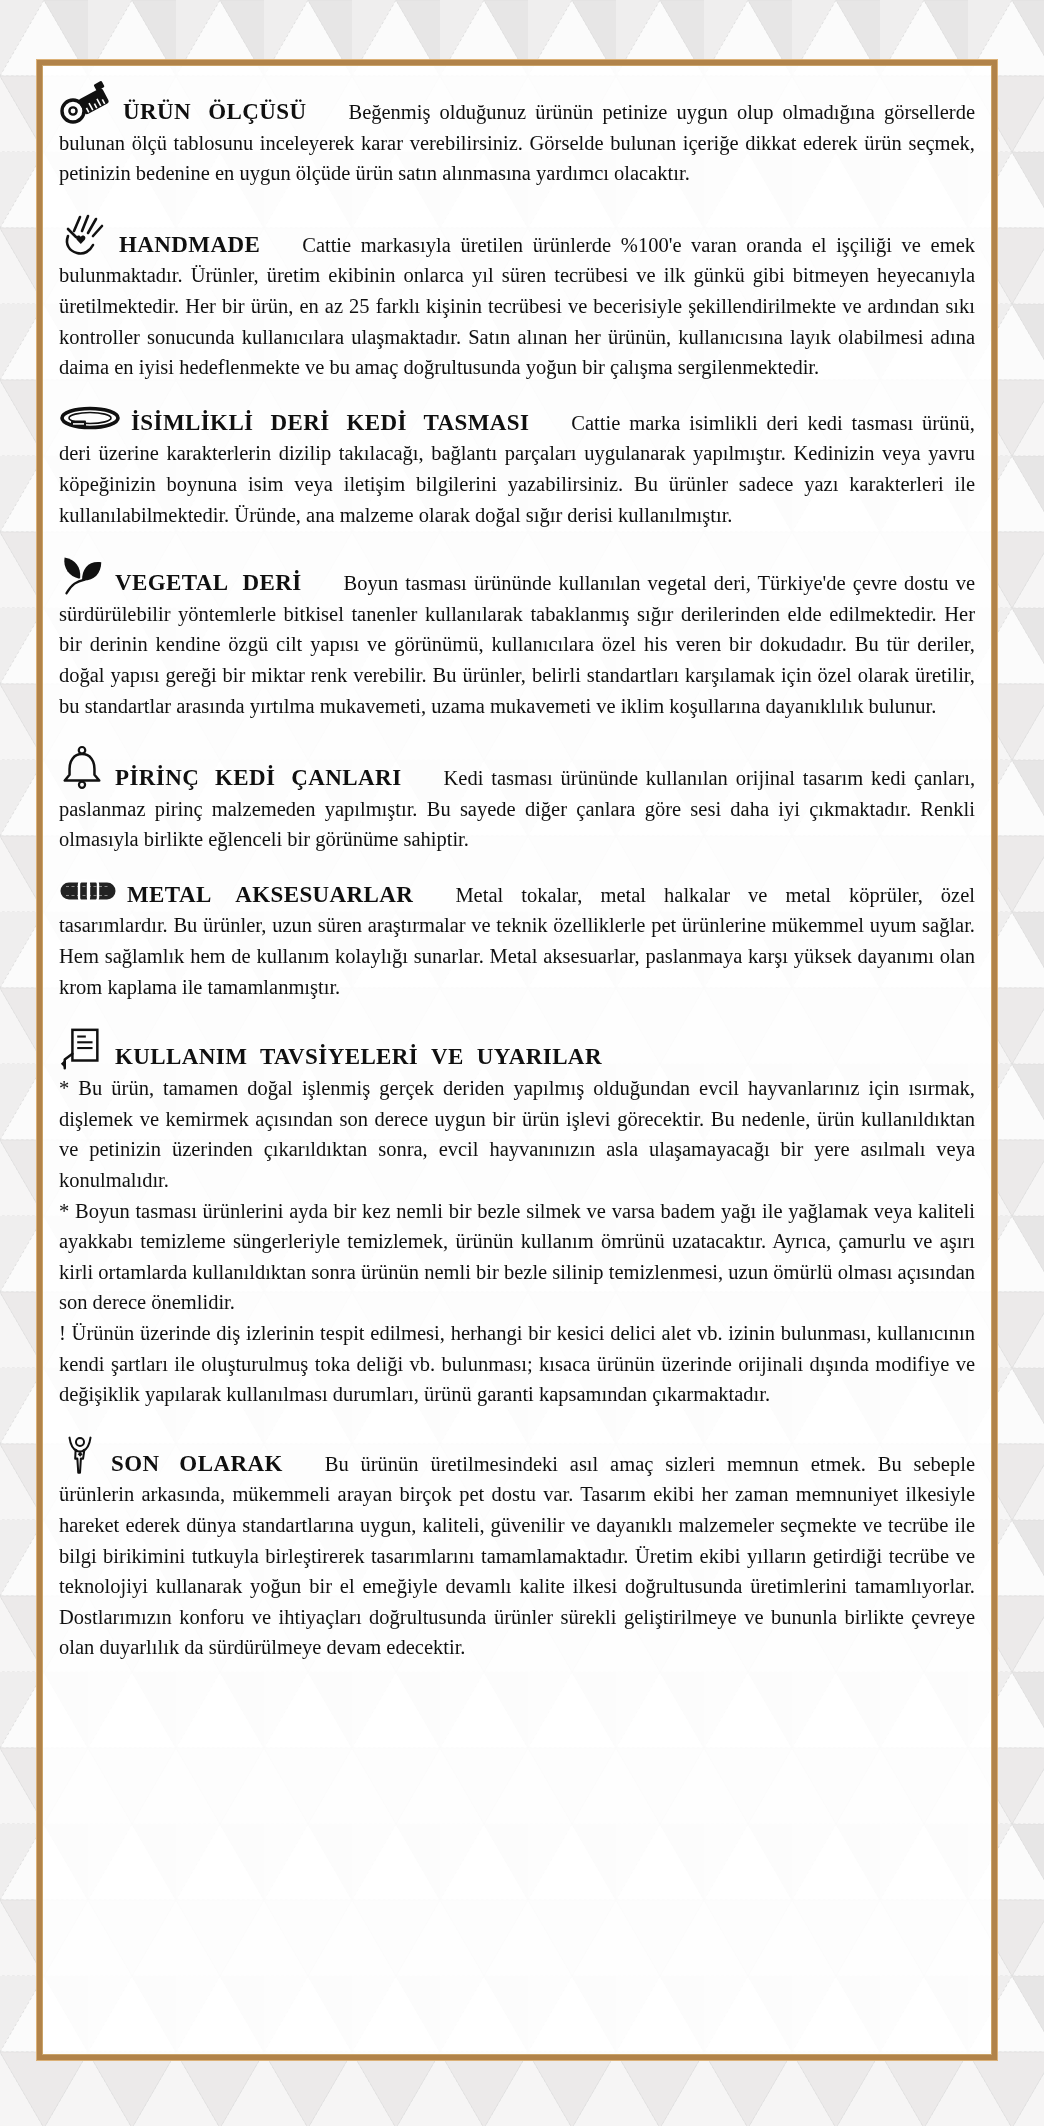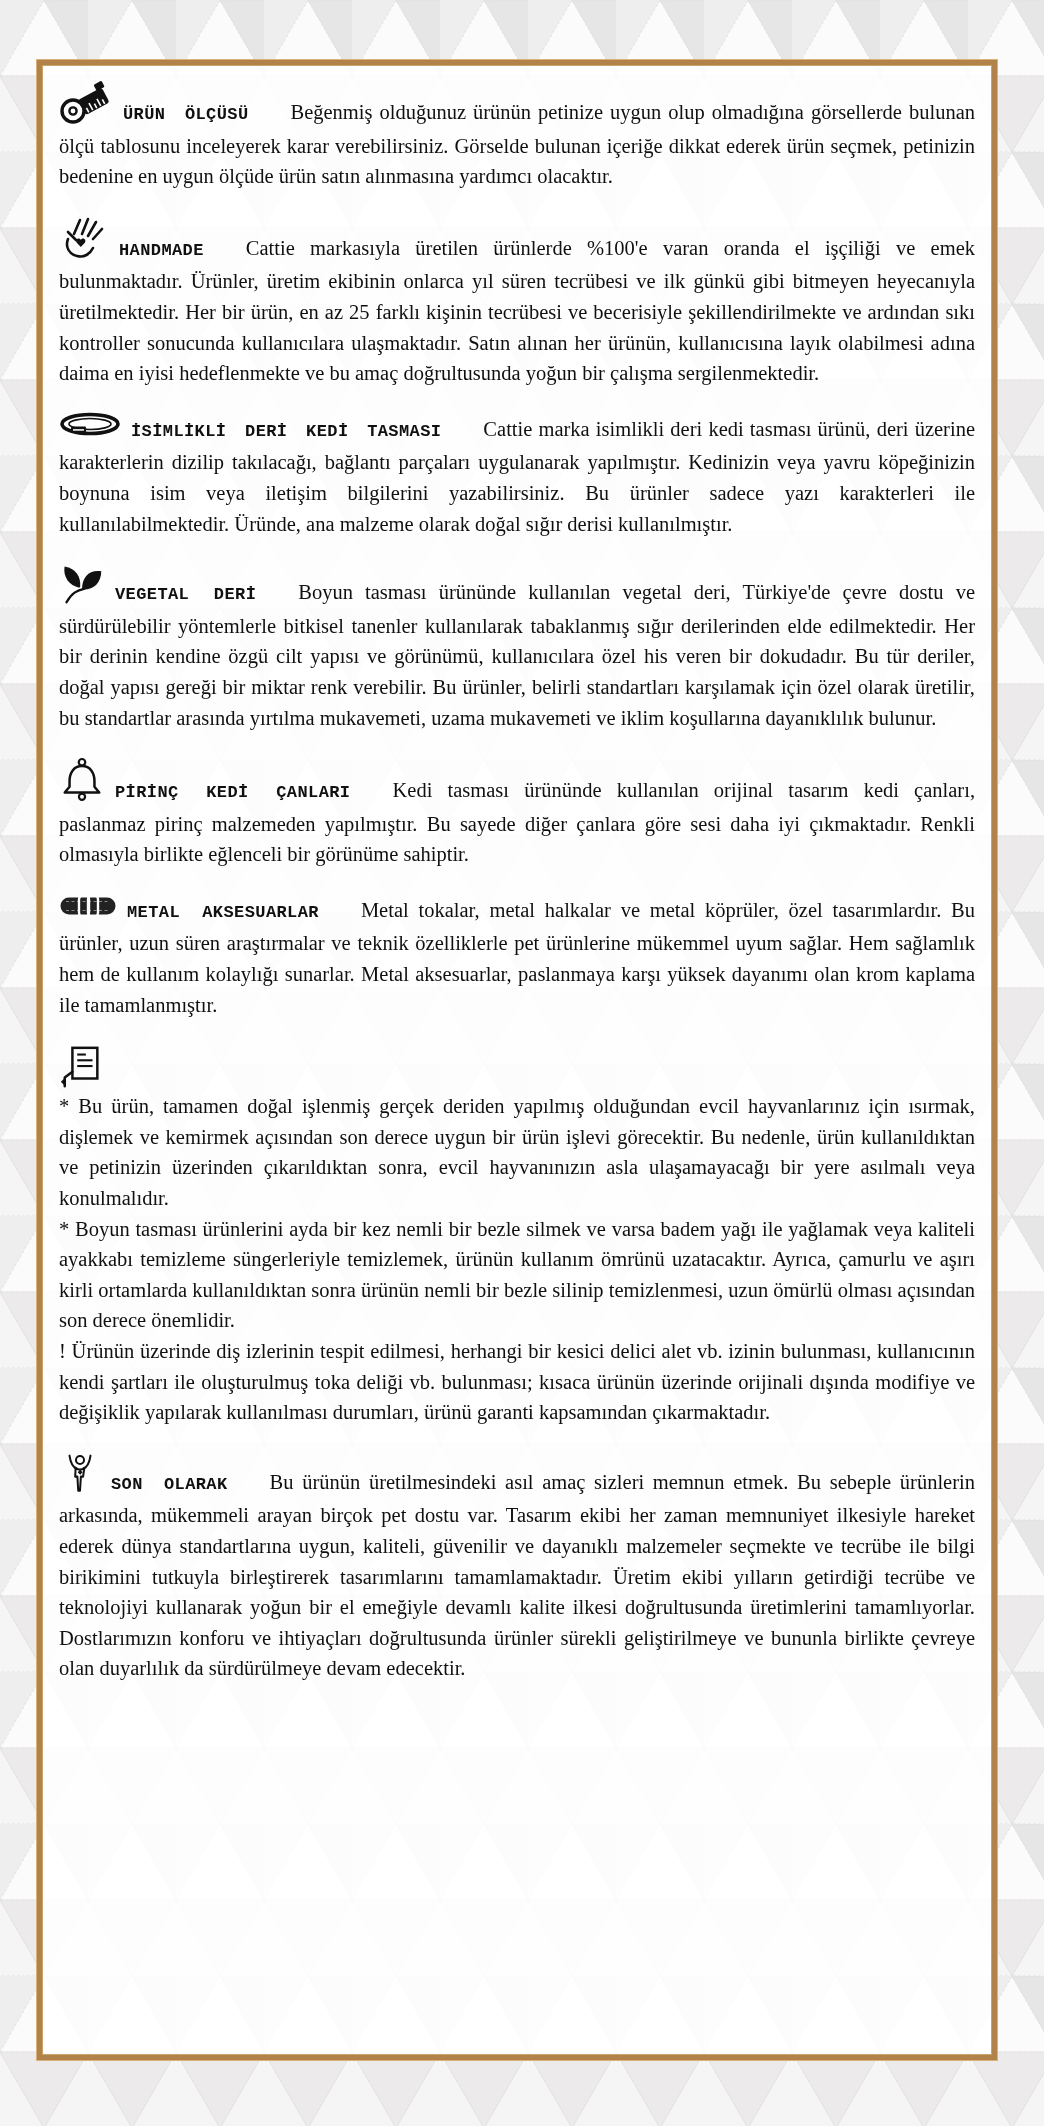--- a/index.html
+++ b/index.html
@@ -21,23 +21,22 @@
     box-sizing:border-box;width:100%;height:100%;
     padding:16px 17px 0 17px;overflow:hidden;
   }
   .sec{margin:0 0 23px 0;}
   .sec:last-child{margin-bottom:12px;}
   p.body{
     margin:0;text-align:justify;color:#101010;
     font-size:20.5px;line-height:30.6px;
   }
   .title{
-    font-weight:bold;font-size:17px;letter-spacing:0.4px;word-spacing:7px;
+    font-weight:bold;font-size:23px;letter-spacing:0.4px;word-spacing:7px;
     white-space:nowrap;
-    font-family:Liberation Mono, monospace;
   }
   .gap{display:inline-block;width:42px;}
   .icon{display:inline-block;margin-right:10px;}
   .icon svg{width:100%;height:100%;display:block;}
   [data-name="measuring-tape-icon"]{width:54px;height:46px;vertical-align:-8px;}
   [data-name="hand-heart-icon"]{width:50px;height:46px;vertical-align:-6px;}
   [data-name="collar-icon"]{width:62px;height:26px;vertical-align:-2px;}
   [data-name="leaf-icon"]{width:46px;height:44px;vertical-align:-7px;}
   [data-name="bell-icon"]{width:46px;height:48px;vertical-align:-7px;}
   [data-name="buckle-icon"]{width:58px;height:26px;vertical-align:-2px;}
@@ -128,21 +127,21 @@
             </svg></span><span class="title" data-name="section-title">METAL AKSESUARLAR</span><span class="gap" data-name="heading-gap"></span><span data-name="text-run">Metal tokalar, metal halkalar ve metal köprüler, özel tasarımlardır. Bu ürünler, uzun süren araştırmalar ve teknik özelliklerle pet ürünlerine mükemmel uyum sağlar. Hem sağlamlık hem de kullanım kolaylığı sunarlar. Metal aksesuarlar, paslanmaya karşı yüksek dayanımı olan krom kaplama ile tamamlanmıştır.</span></p>
       </section>
       <section class="sec" data-name="section-kullanim-tavsiyeleri">
         <p class="body" data-name="section-first-line"><span class="icon" data-name="document-hand-icon"><svg viewBox="0 0 48 48" xmlns="http://www.w3.org/2000/svg">
               <rect x="14" y="4" width="26" height="32" fill="none" stroke="#111" stroke-width="2.6"></rect>
               <line x1="19" y1="11" x2="28" y2="11" stroke="#111" stroke-width="2.2"></line>
               <line x1="19" y1="17" x2="35" y2="17" stroke="#111" stroke-width="2.2"></line>
               <line x1="19" y1="23" x2="35" y2="23" stroke="#111" stroke-width="2.2"></line>
               <path d="M14 29 l-8 6 v9" fill="none" stroke="#111" stroke-width="2.6" stroke-linejoin="round" stroke-linecap="round"></path>
               <path d="M6 37 l-2.5 2.5 2.5 2.5" fill="none" stroke="#111" stroke-width="2.2" stroke-linecap="round"></path>
-            </svg></span></p>
+            </svg></span><span class="title" data-name="section-title">KULLANIM TAVSİYELERİ VE UYARILAR</span></p>
         <p class="body" data-name="section-paragraph"><span data-name="text-run">* Bu ürün, tamamen doğal işlenmiş gerçek deriden yapılmış olduğundan evcil hayvanlarınız için ısırmak, dişlemek ve kemirmek açısından son derece uygun bir ürün işlevi görecektir. Bu nedenle, ürün kullanıldıktan ve petinizin üzerinden çıkarıldıktan sonra, evcil hayvanınızın asla ulaşamayacağı bir yere asılmalı veya konulmalıdır.</span></p>
         <p class="body" data-name="section-paragraph"><span data-name="text-run">* </span><b data-name="text-run">Boyun tasması</b><span data-name="text-run"> ürünlerini ayda bir kez nemli bir bezle silmek ve varsa badem yağı ile yağlamak veya kaliteli ayakkabı temizleme süngerleriyle temizlemek, ürünün kullanım ömrünü uzatacaktır. Ayrıca, çamurlu ve aşırı kirli ortamlarda kullanıldıktan sonra ürünün nemli bir bezle silinip temizlenmesi, uzun ömürlü olması açısından son derece önemlidir.</span></p>
         <p class="body" data-name="section-paragraph"><b data-name="text-run">! </b><span data-name="text-run">Ürünün üzerinde diş izlerinin tespit edilmesi, herhangi bir kesici delici alet vb. izinin bulunması, kullanıcının kendi şartları ile oluşturulmuş toka deliği vb. bulunması; kısaca ürünün üzerinde orijinali dışında modifiye ve değişiklik yapılarak kullanılması durumları, ürünü garanti kapsamından çıkarmaktadır.</span></p>
       </section>
       <section class="sec" data-name="section-son-olarak">
         <p class="body" data-name="section-first-line"><span class="icon" data-name="person-cheer-icon"><svg viewBox="0 0 48 48" xmlns="http://www.w3.org/2000/svg">
               <g fill="none" stroke="#111" stroke-width="2.3" stroke-linecap="round" stroke-linejoin="round">
                 <circle cx="24" cy="8" r="4.6"></circle>
                 <path d="M20 18 C16 16 13 10 12 3"></path>
                 <path d="M28 18 C32 16 35 10 36 3"></path>

